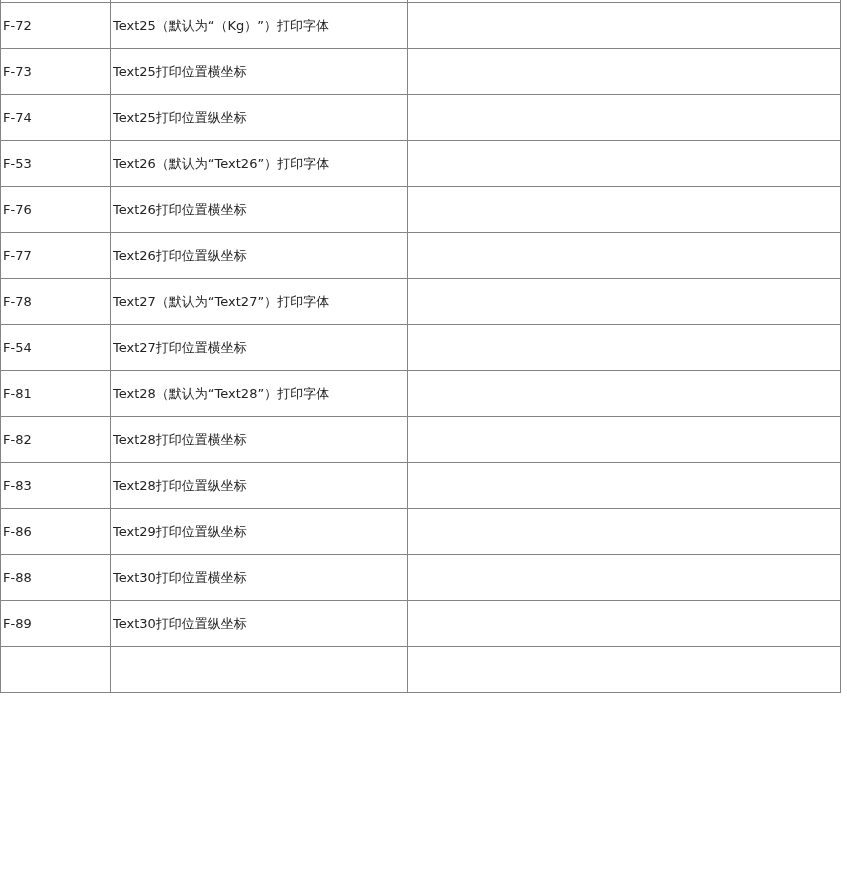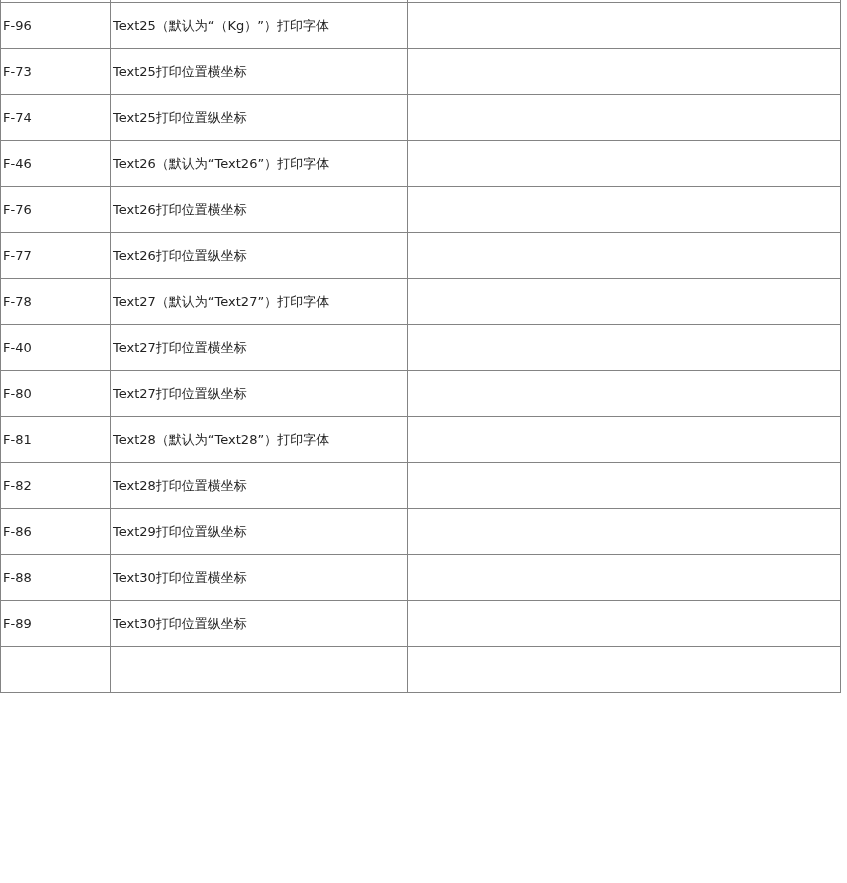--- a/index.html
+++ b/index.html
@@ -49,72 +49,72 @@
       <col class="c2">
       <col class="c3">
     </colgroup>
     <tbody id="spec-table-body">
         <tr>
           <td></td>
           <td></td>
           <td></td>
         </tr>
         <tr>
-          <td>F-96</td>
+          <td>F-72</td>
           <td>Text25（默认为“（Kg）”）打印字体</td>
           <td></td>
         </tr>
         <tr>
           <td>F-73</td>
           <td>Text25打印位置横坐标</td>
           <td></td>
         </tr>
         <tr>
           <td>F-74</td>
           <td>Text25打印位置纵坐标</td>
           <td></td>
         </tr>
         <tr>
-          <td>F-46</td>
+          <td>F-53</td>
           <td>Text26（默认为“Text26”）打印字体</td>
           <td></td>
         </tr>
         <tr>
           <td>F-76</td>
           <td>Text26打印位置横坐标</td>
           <td></td>
         </tr>
         <tr>
           <td>F-77</td>
           <td>Text26打印位置纵坐标</td>
           <td></td>
         </tr>
         <tr>
           <td>F-78</td>
           <td>Text27（默认为“Text27”）打印字体</td>
           <td></td>
         </tr>
         <tr>
-          <td>F-40</td>
+          <td>F-54</td>
           <td>Text27打印位置横坐标</td>
-          <td></td>
-        </tr>
-        <tr>
-          <td>F-80</td>
-          <td>Text27打印位置纵坐标</td>
           <td></td>
         </tr>
         <tr>
           <td>F-81</td>
           <td>Text28（默认为“Text28”）打印字体</td>
           <td></td>
         </tr>
         <tr>
           <td>F-82</td>
           <td>Text28打印位置横坐标</td>
+          <td></td>
+        </tr>
+        <tr>
+          <td>F-83</td>
+          <td>Text28打印位置纵坐标</td>
           <td></td>
         </tr>
         <tr>
           <td>F-86</td>
           <td>Text29打印位置纵坐标</td>
           <td></td>
         </tr>
         <tr>
           <td>F-88</td>
           <td>Text30打印位置横坐标</td>

